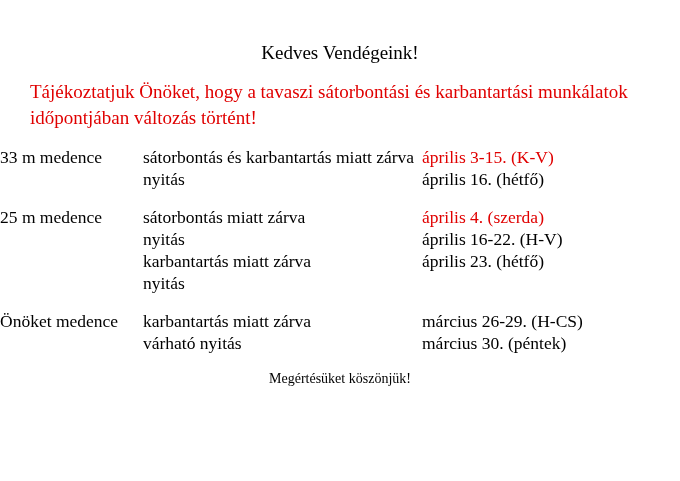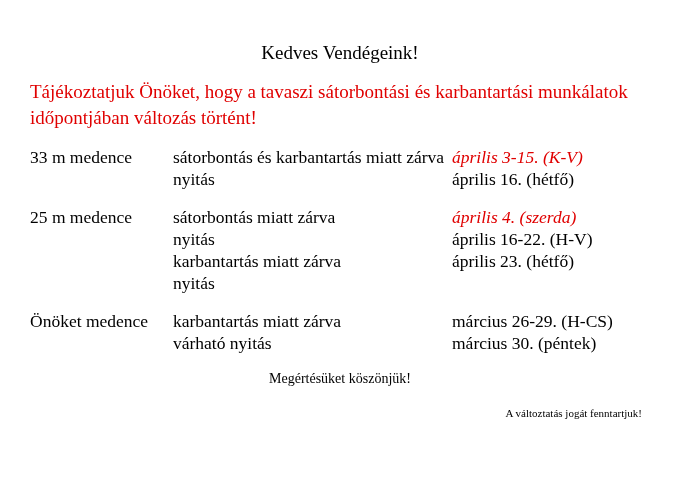--- a/index.html
+++ b/index.html
@@ -23,31 +23,30 @@
   .notice {
     margin: 14px auto 0 auto;
     width: 620px;
     text-align: left;
     font-size: 19px;
     line-height: 26px;
     color: var(--accent-red, #e00000);
   }
   .schedule {
     margin-top: 15px;
-    padding-left: 30px;
     font-size: 17.5px;
     line-height: 22px;
   }
   .section { display: flex; margin-bottom: 16px; }
   .section:last-child { margin-bottom: 0; }
   .pool   { flex: 0 0 143px; }
   .events { flex: 0 0 279px; }
   .dates  { flex: 1 1 auto; }
   .line { height: 22px; white-space: nowrap; }
-  .red { color: var(--accent-red, #e00000); font-style: italic; }
+  .red { color: var(--accent-red, #e00000); }
   .thanks {
     margin-top: 14px;
     text-align: center;
     font-size: 14px;
     line-height: 22px;
   }
   .disclaimer {
     margin-top: 16px;
     margin-right: 38px;
     text-align: right;
@@ -102,15 +101,14 @@
       <div class="dates">
         <div class="line">március 26-29. (H-CS)</div>
         <div class="line">március 30. (péntek)</div>
       </div>
     </div>
 
   </div>
 
   <div class="thanks">Megértésüket köszönjük!</div>
 
-  <div class="disclaimer">A változtatás jogát fenntartjuk!</div>
 
 </div>
 
 </body></html>

